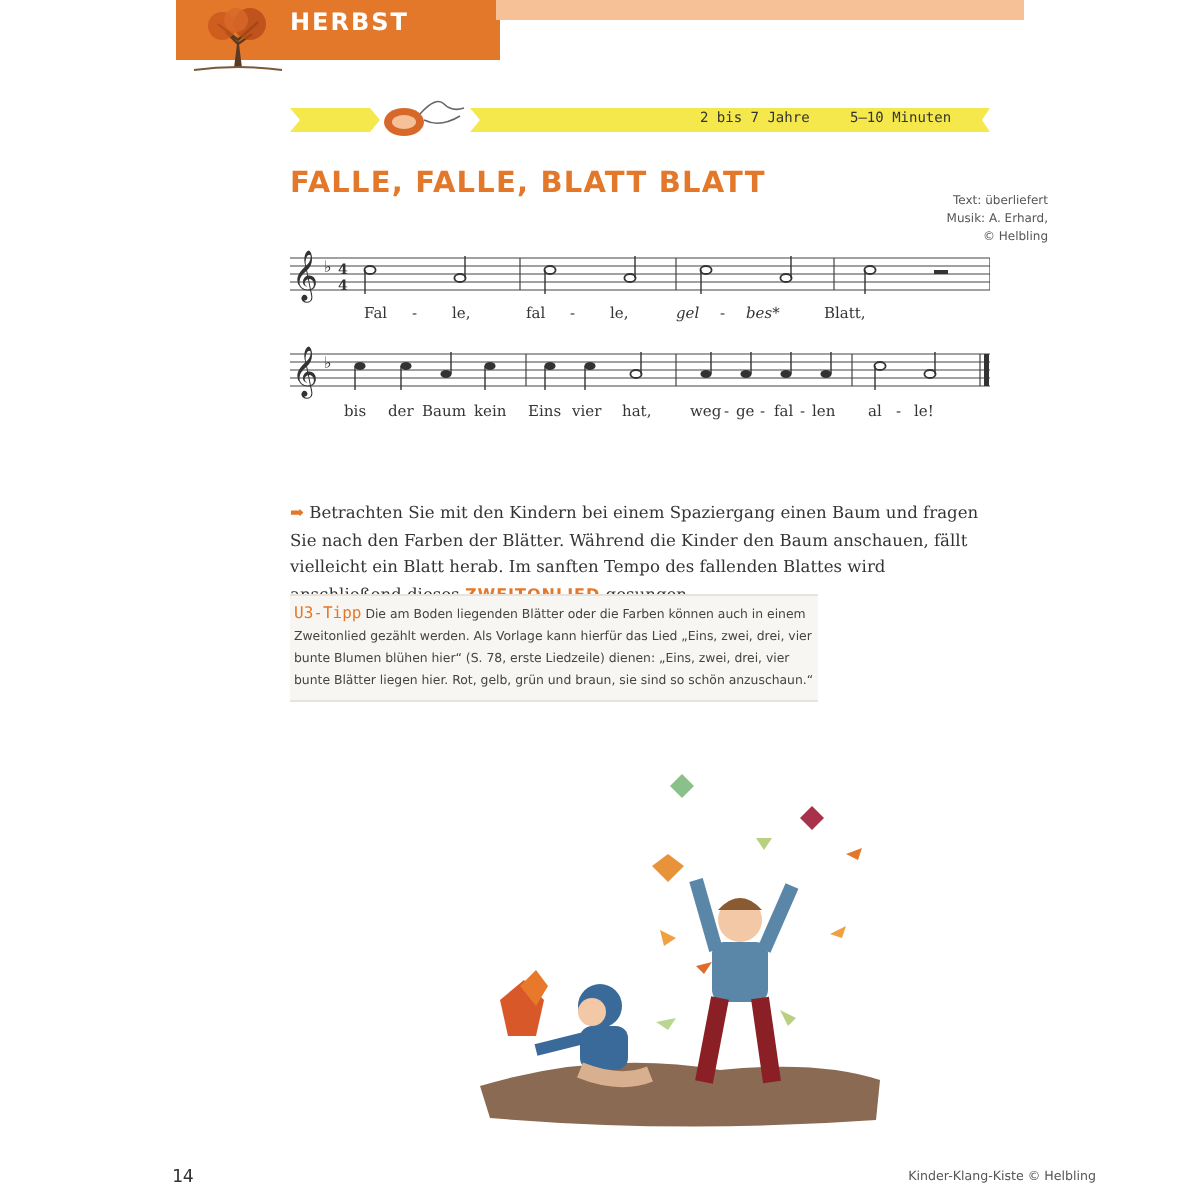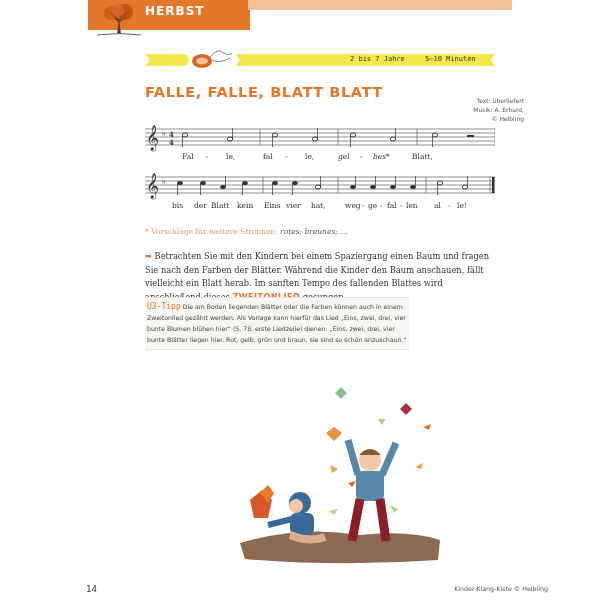--- a/index.html
+++ b/index.html
@@ -171,41 +171,37 @@
     <span class="lyric" style="left:305px;top:152px">le,</span>
     <span class="lyric" style="left:338px;top:152px;font-style:italic">gel</span>
     <span class="lyric" style="left:360px;top:152px">-</span>
     <span class="lyric" style="left:373px;top:152px;font-style:italic">bes*</span>
     <span class="lyric" style="left:412px;top:152px">Blatt,</span>
   </div>
 
   <div>
     <span class="lyric" style="left:172px;top:201px">bis</span>
     <span class="lyric" style="left:194px;top:201px">der</span>
-    <span class="lyric" style="left:211px;top:201px">Blatt</span>
+    <span class="lyric" style="left:211px;top:201px">Baum</span>
     <span class="lyric" style="left:237px;top:201px">kein</span>
     <span class="lyric" style="left:264px;top:201px">Eins</span>
     <span class="lyric" style="left:286px;top:201px">vier</span>
     <span class="lyric" style="left:311px;top:201px">hat,</span>
     <span class="lyric" style="left:345px;top:201px">weg</span>
     <span class="lyric" style="left:362px;top:201px">-</span>
     <span class="lyric" style="left:368px;top:201px">ge</span>
     <span class="lyric" style="left:380px;top:201px">-</span>
     <span class="lyric" style="left:387px;top:201px">fal</span>
     <span class="lyric" style="left:400px;top:201px">-</span>
     <span class="lyric" style="left:406px;top:201px">len</span>
     <span class="lyric" style="left:434px;top:201px">al</span>
     <span class="lyric" style="left:448px;top:201px">-</span>
     <span class="lyric" style="left:457px;top:201px">le!</span>
   </div>
 
-  <div class="footnote">
-    <span>* Vorschläge für weitere Strophen:</span>
-    <i>rotes; braunes; …</i>
-  </div>
 
   <div class="para">
     <span class="arrow">➡</span>
     <span>Betrachten Sie mit den Kindern bei einem Spaziergang einen Baum und fragen Sie nach den Farben der Blätter. Während die Kinder den Baum anschauen, fällt vielleicht ein Blatt herab. Im sanften Tempo des fallenden Blattes wird anschließend dieses</span>
     <span class="hl">ZWEITONLIED</span>
     <span>gesungen.</span>
   </div>
 
   <div class="tip-box">
     <span class="tip-label">U3-Tipp</span>

